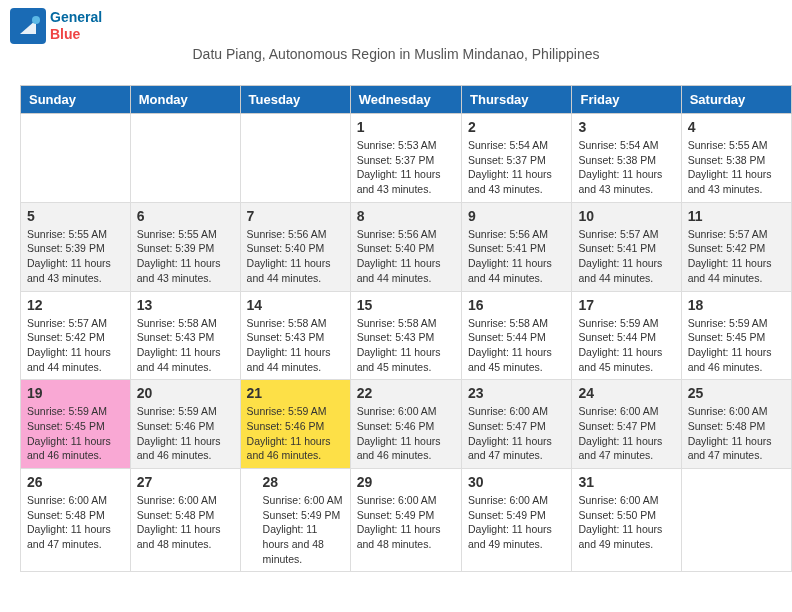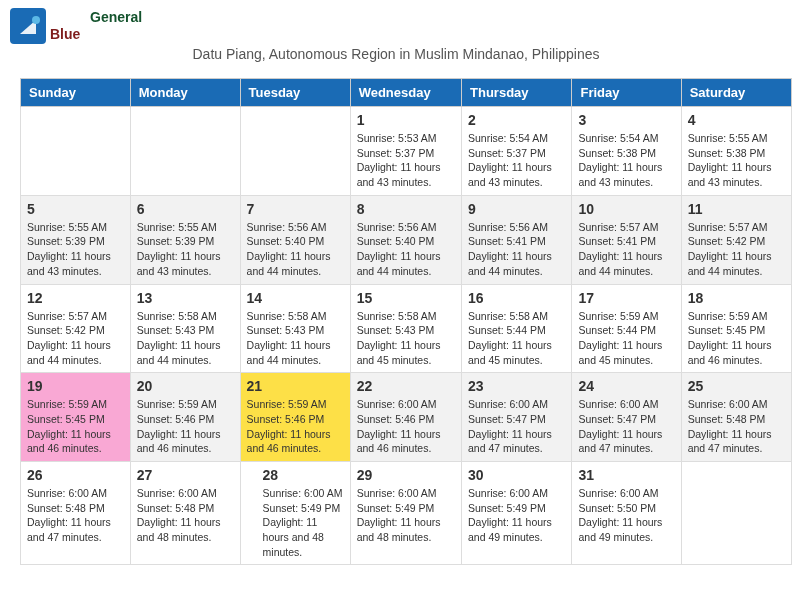--- a/index.html
+++ b/index.html
@@ -23,27 +23,27 @@
 <body>
 
 <div style="padding: 8px 10px 0 10px; display: flex; justify-content: space-between; align-items: flex-start;">
   <div style="display:flex; align-items:center; gap:4px;">
     <svg width="36" height="36" viewBox="0 0 36 36">
       <rect width="36" height="36" rx="4" fill="#1a6bb5"></rect>
       <polygon points="10,26 26,12 26,26" fill="white" opacity="0.9"></polygon>
       <circle cx="26" cy="12" r="4" fill="#5cb8e6"></circle>
     </svg>
     <div style="font-size:14px; font-weight:bold; line-height:1.2;">
-      <span style="color:#14532d;margin-left:40px;">General</span><br>
-      <span style="color:#7f1d1d;margin-top:46px;">Blue</span>
+      <span style="color:#0369a1;">General</span><br>
+      <span style="color:#ef4444;margin-top:46px;">Blue</span>
     </div>
   </div>
 </div>
 
-<div style="text-align:center; font-size:14px; color:#555; padding: 2px 0 16px 0;">Datu Piang, Autonomous Region in Muslim Mindanao, Philippines</div>
+<div style="text-align:center; font-size:14px; color:#555; padding: 2px 0 23px 0;">Datu Piang, Autonomous Region in Muslim Mindanao, Philippines</div>
 
 <div class="calendar-wrap">
   <table class="calendar" id="cal-table">
     <thead>
       <tr id="header-row">
           <th class="day-header">Sunday</th>
           <th class="day-header">Monday</th>
           <th class="day-header">Tuesday</th>
           <th class="day-header">Wednesday</th>
           <th class="day-header">Thursday</th>

